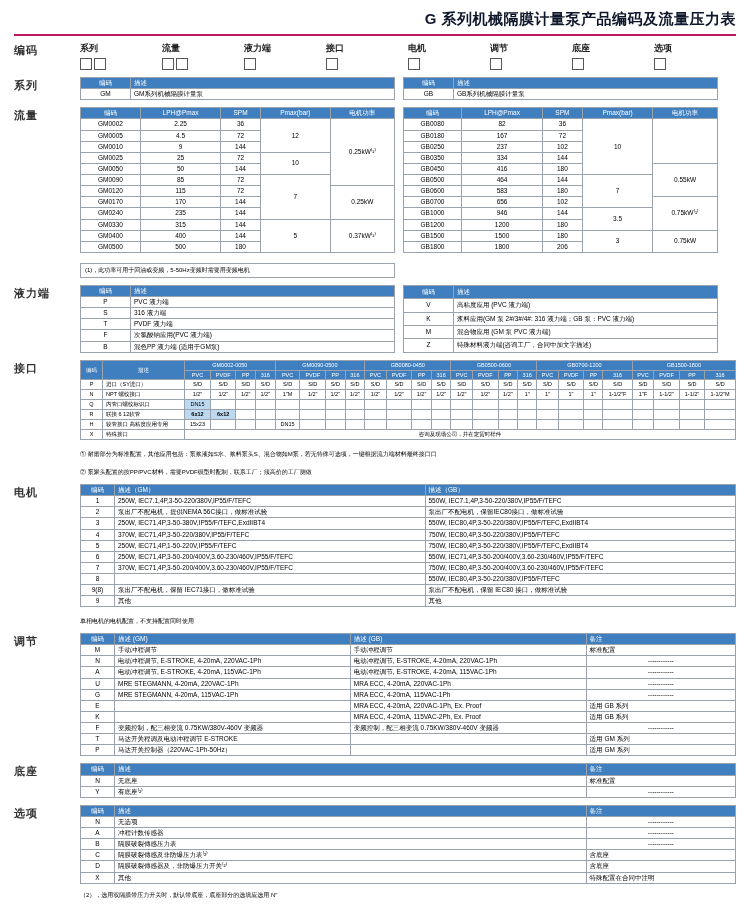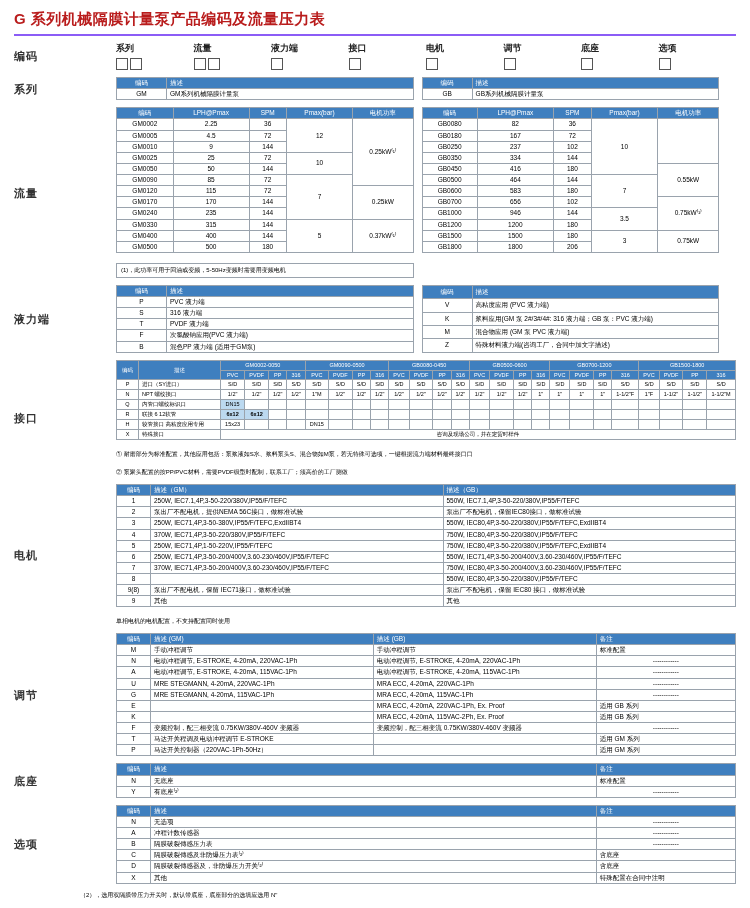--- a/index.html
+++ b/index.html
@@ -10,34 +10,35 @@
     font-family: "Liberation Sans", sans-serif;
     font-size: 7px;
     color: #000;
   }
   .page { width: 750px; padding: 10px 14px 6px 14px; }
   h1 {
     font-size: 15px;
     font-weight: bold;
     margin: 0 0 6px 0;
     padding-bottom: 5px;
-    border-bottom: 2px solid #8b5cf6;
-    color: #b91c1c;
+    border-bottom: 2px solid #be185d;
+    color: #0f172a;
     letter-spacing: 0.5px;
+    text-align: right;
   }
   .sec-label {
     font-size: 11px;
     font-weight: bold;
     color: #333;
     width: 66px;
     flex: 0 0 66px;
     padding-top: 1px;
     letter-spacing: 1px;
   }
-  .row { display: flex; align-items: center; margin-bottom: 7px; gap: 36px; }
+  .row { display: flex; align-items: flex-start; margin-bottom: 7px; }
   .row-body { flex: 1; display: flex; gap: 8px; }
   table { border-collapse: collapse; font-size: 6.5px; }
   td, th { border: 1px solid #9aa3ad; padding: 1px 3px; text-align: left; vertical-align: middle; line-height: 1.25; }
   th { background: #3f7fbf; color: #fff; font-weight: normal; text-align: left; }
   th.c, td.c { text-align: center; }
   .t-full { width: 100%; }
 
   
   .codestrip { display: flex; width: 100%; padding-left: 0; }
   .codecell { flex: 1; }

